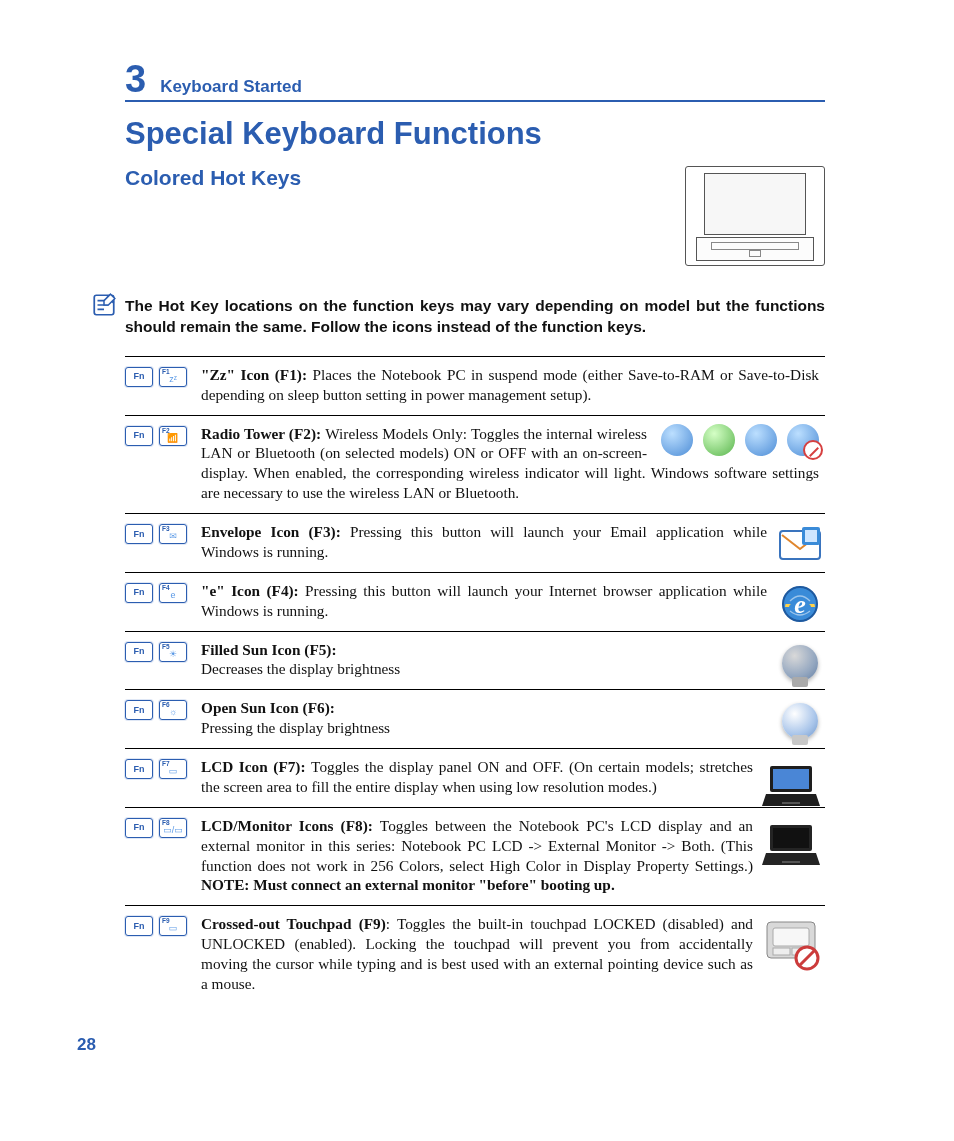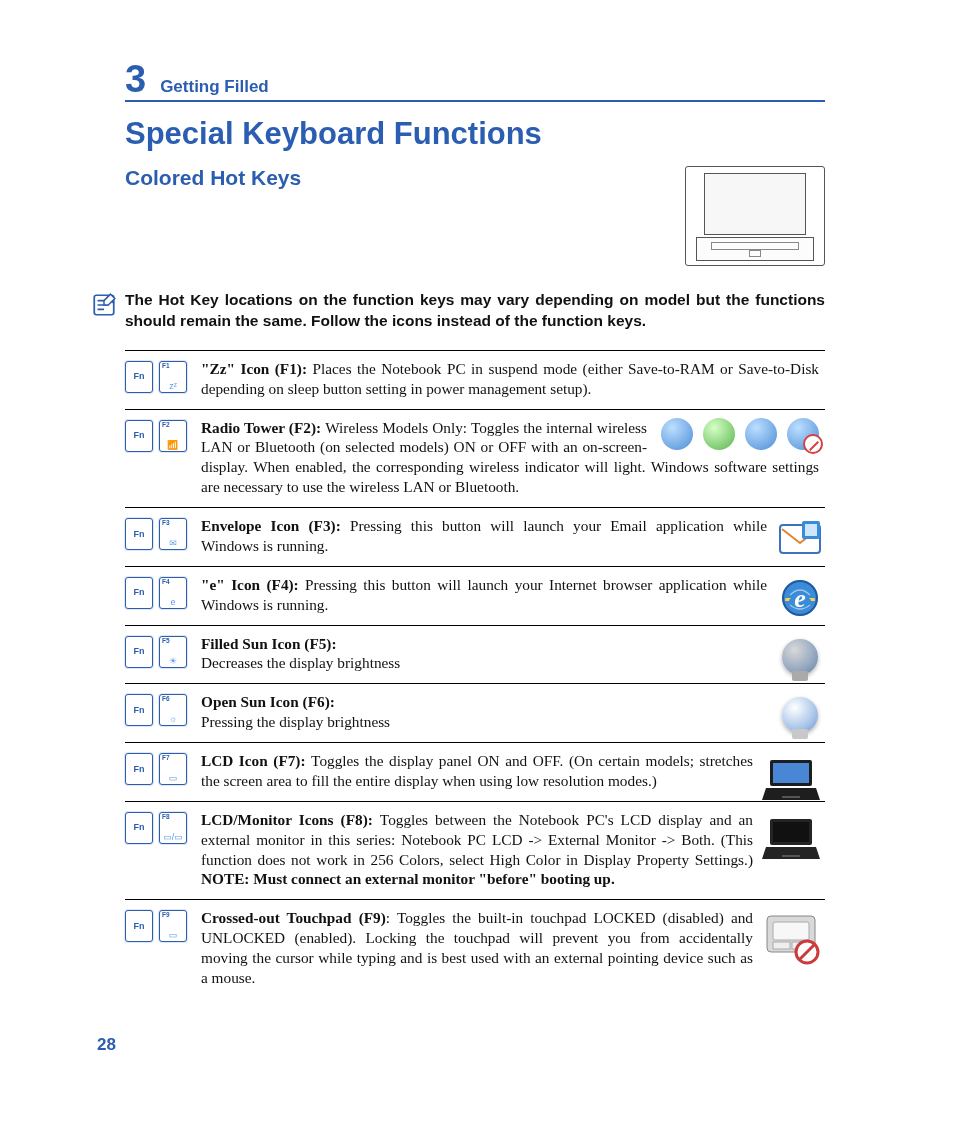--- a/index.html
+++ b/index.html
@@ -45,31 +45,32 @@
   .note-box { margin: 24px 0 18px -34px; display: flex; align-items: flex-start; }
   .note-icon { width: 26px; height: 26px; color: #2b5db0; flex-shrink: 0; margin-right: 8px; margin-top: 2px; }
   .note-icon svg { width: 100%; height: 100%; }
   .note-text {
     font-family: "Helvetica Neue", Helvetica, Arial, sans-serif;
     font-weight: 700;
     font-size: 15.5px;
     line-height: 1.35;
     color: #111;
     text-align: justify;
+    margin-top: 6px;
   }
 
   .entries { border-top: 1px solid #000; }
   .entry { border-bottom: 1px solid #000; padding: 8px 0 10px 0; display: flex; align-items: flex-start; position: relative; min-height: 50px; }
   .entry.last { border-bottom: none; }
   .keys { width: 76px; flex-shrink: 0; display: flex; gap: 6px; padding-top: 2px; }
-  .key { width: 28px; height: 32px; border: 1px solid #2b5db0; border-radius: 3px; font-size: 7px; color: #2b5db0; display: flex; flex-direction: column; align-items: center; justify-content: center; background: #fff; box-shadow: inset 0 0 0 1px #fff, 0 0 0 1px #dfe7f5; font-family: Arial, sans-serif; position: relative; line-height: 1; }
+  .key { width: 28px; height: 20px; border: 1px solid #2b5db0; border-radius: 3px; font-size: 7px; color: #2b5db0; display: flex; flex-direction: column; align-items: center; justify-content: center; background: #fff; box-shadow: inset 0 0 0 1px #fff, 0 0 0 1px #dfe7f5; font-family: Arial, sans-serif; position: relative; line-height: 1; }
   .key .kl { font-size: 7px; font-weight: bold; }
   .key .kg { font-size: 9px; color: #5a99e6; margin-top: 1px; }
   .key.fn .kl { font-size: 9px; }
-  .key.fkey { align-items: center; justify-content: flex-start; padding-top: 13px; }
+  .key.fkey { align-items: center; justify-content: flex-start; padding-top: 0; }
   .key.fkey .kl { position: absolute; top: 1px; left: 2px; font-size: 6.5px; }
   .key.fkey .kg { margin-top: 7px; }
 
   .entry-body { flex: 1; font-size: 15.3px; line-height: 1.3; text-align: justify; color: #111; padding-right: 6px; }
   .entry-body .t { font-weight: 700; }
   .entry-body .pb { font-weight: 700; }
   .entry.hassideimg .entry-body { padding-right: 58px; }
   .entry.bigimg .entry-body { padding-right: 72px; }
 
   .side-img { position: absolute; right: 2px; top: 8px; width: 46px; height: 46px; display: flex; align-items: center; justify-content: center; }
@@ -82,35 +83,35 @@
   .mini-laptop { width: 58px; height: 46px; }
   .touchpad-icon { width: 60px; height: 56px; }
   .radio-icons { display: inline-flex; gap: 10px; vertical-align: middle; margin-left: 6px; }
   .radio-ico { width: 32px; height: 32px; border-radius: 50%; position: relative; }
   .radio-ico.bt { background: radial-gradient(circle at 35% 30%, #bcdfff, #4c8cd6); }
   .radio-ico.wl { background: radial-gradient(circle at 35% 30%, #d5ffc6, #58b44c); }
   .radio-ico.off::after { content: ""; position: absolute; right: -4px; bottom: -4px; width: 16px; height: 16px; border-radius: 50%; background: #fff; border: 2px solid #d64040; }
   .radio-ico.off::before { content: ""; position: absolute; right: -1px; bottom: 3px; width: 12px; height: 2px; background: #d64040; transform: rotate(-45deg); z-index: 2; }
   .page-num {
     position: absolute;
-    left: 97px; bottom: 86px;
+    left: 77px; bottom: 86px;
     color: #2b5db0;
     font-family: "Helvetica Neue", Helvetica, Arial, sans-serif;
     font-weight: 700;
     font-size: 17px;
   }
 </style>
 </head>
 <body>
 
 <div class="page">
 
   <div class="chapter-bar">
     <div class="chapter-num">3</div>
-    <div class="chapter-title">Getting Filled</div>
+    <div class="chapter-title">Keyboard Started</div>
   </div>
 
   <div class="h1">Special Keyboard Functions</div>
 
   <div class="row intro-row">
     <div style="flex:1">
       <div class="h2">Colored Hot Keys</div>
     </div>
     <div class="laptop-sketch">
       <div class="screen"></div>

